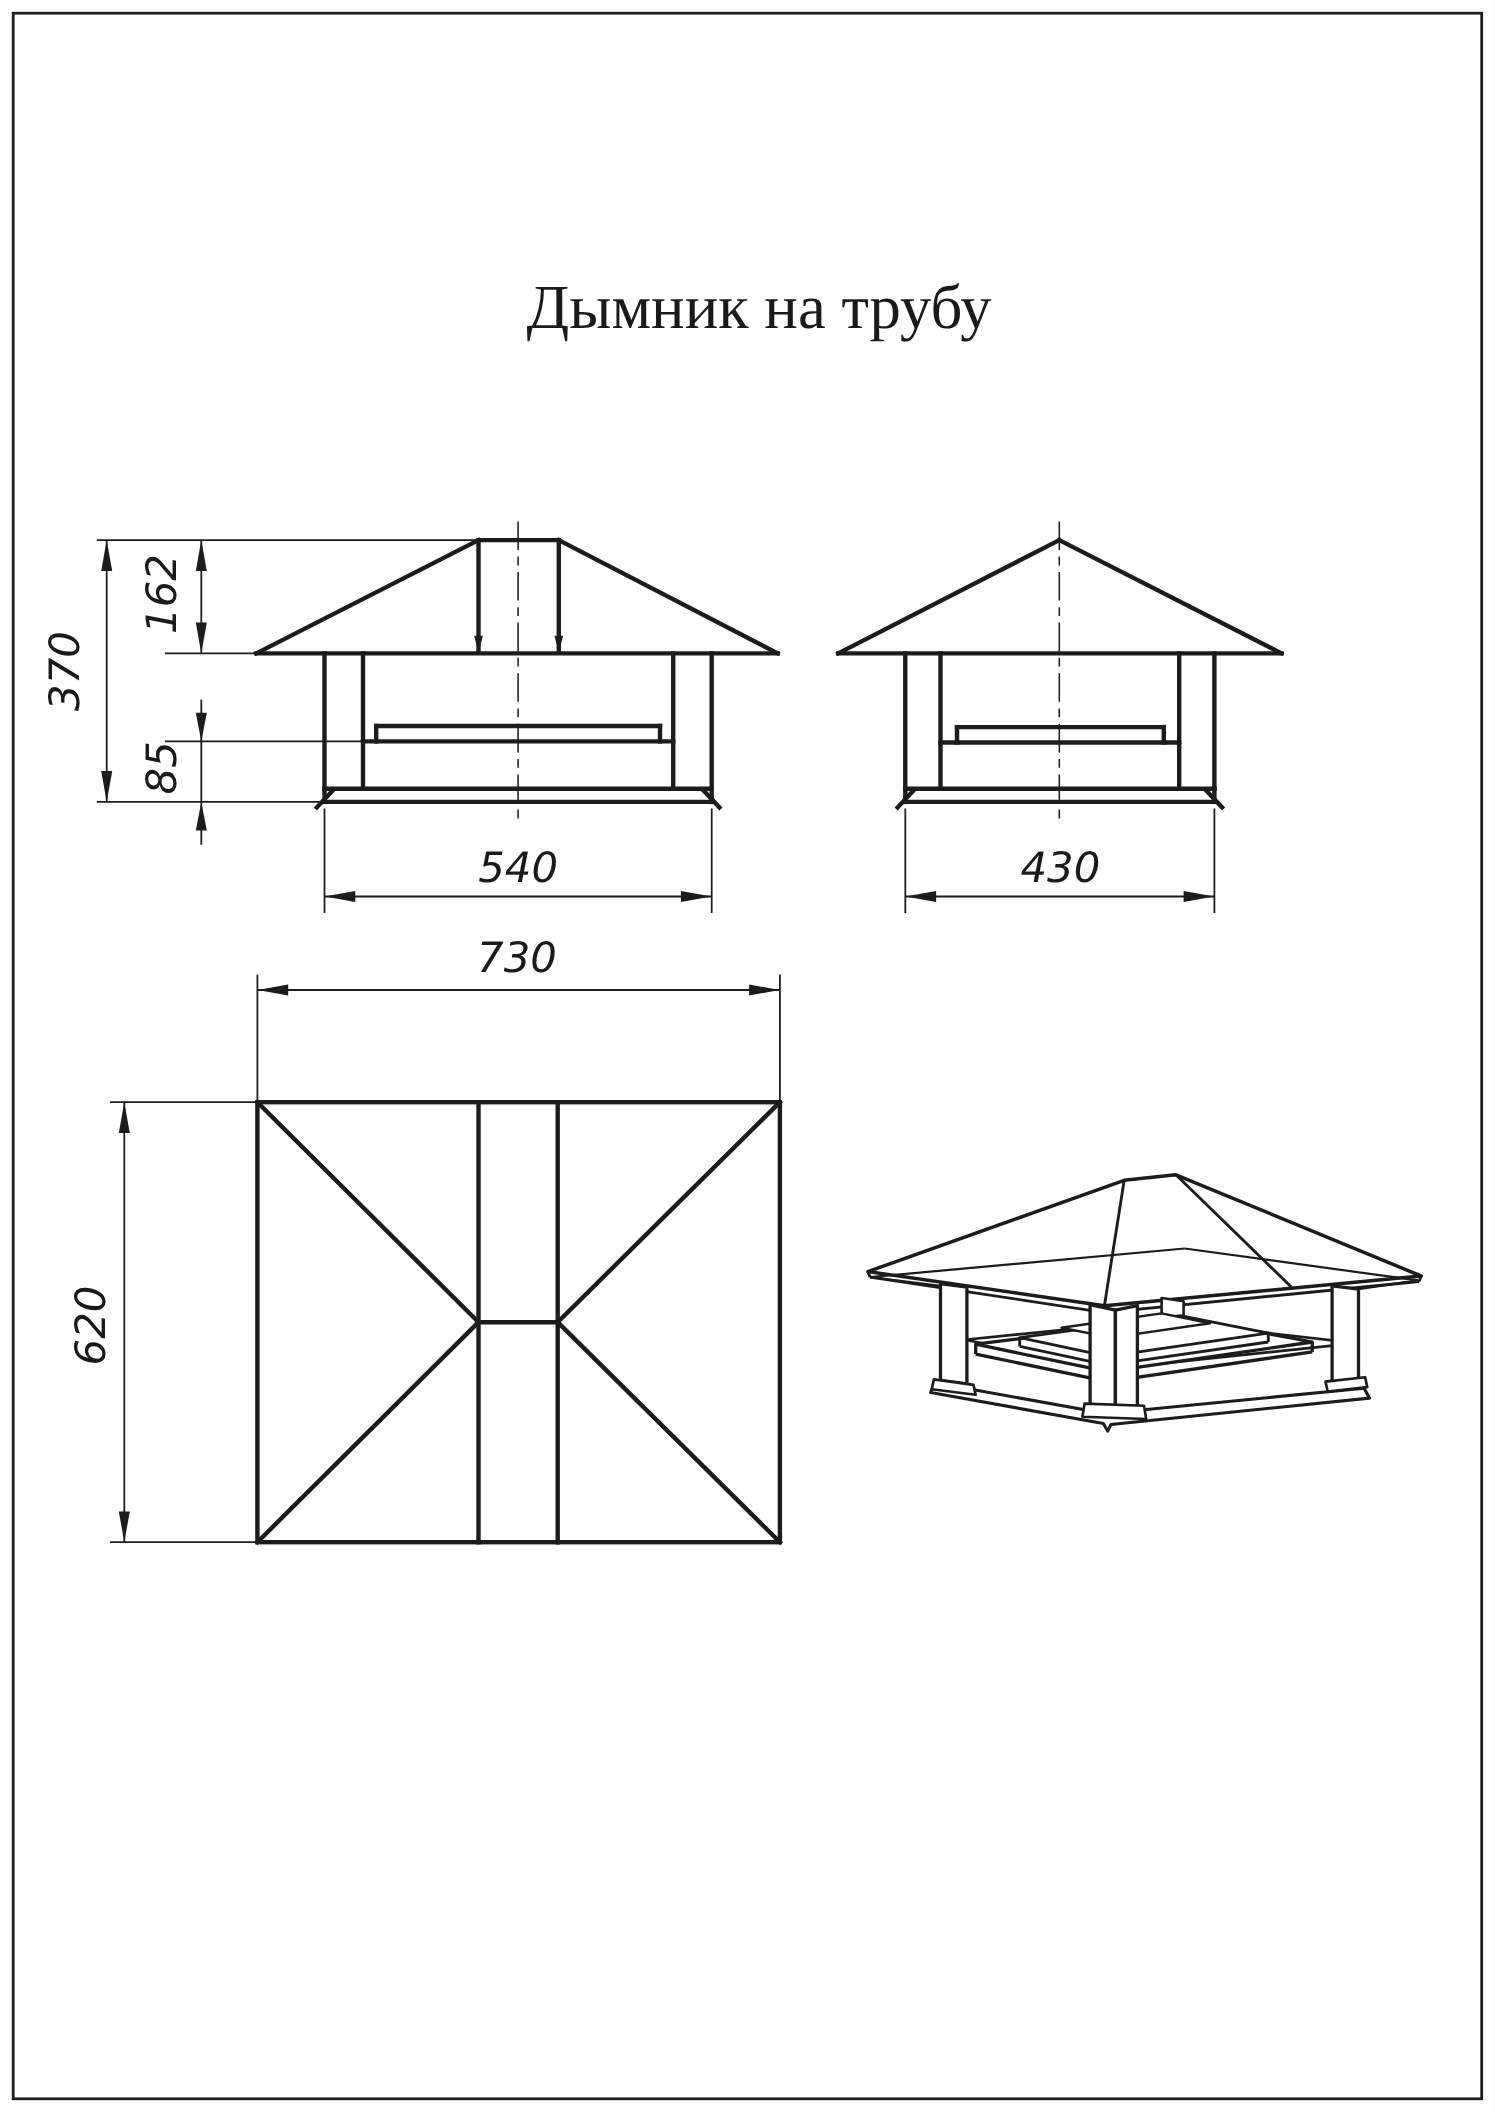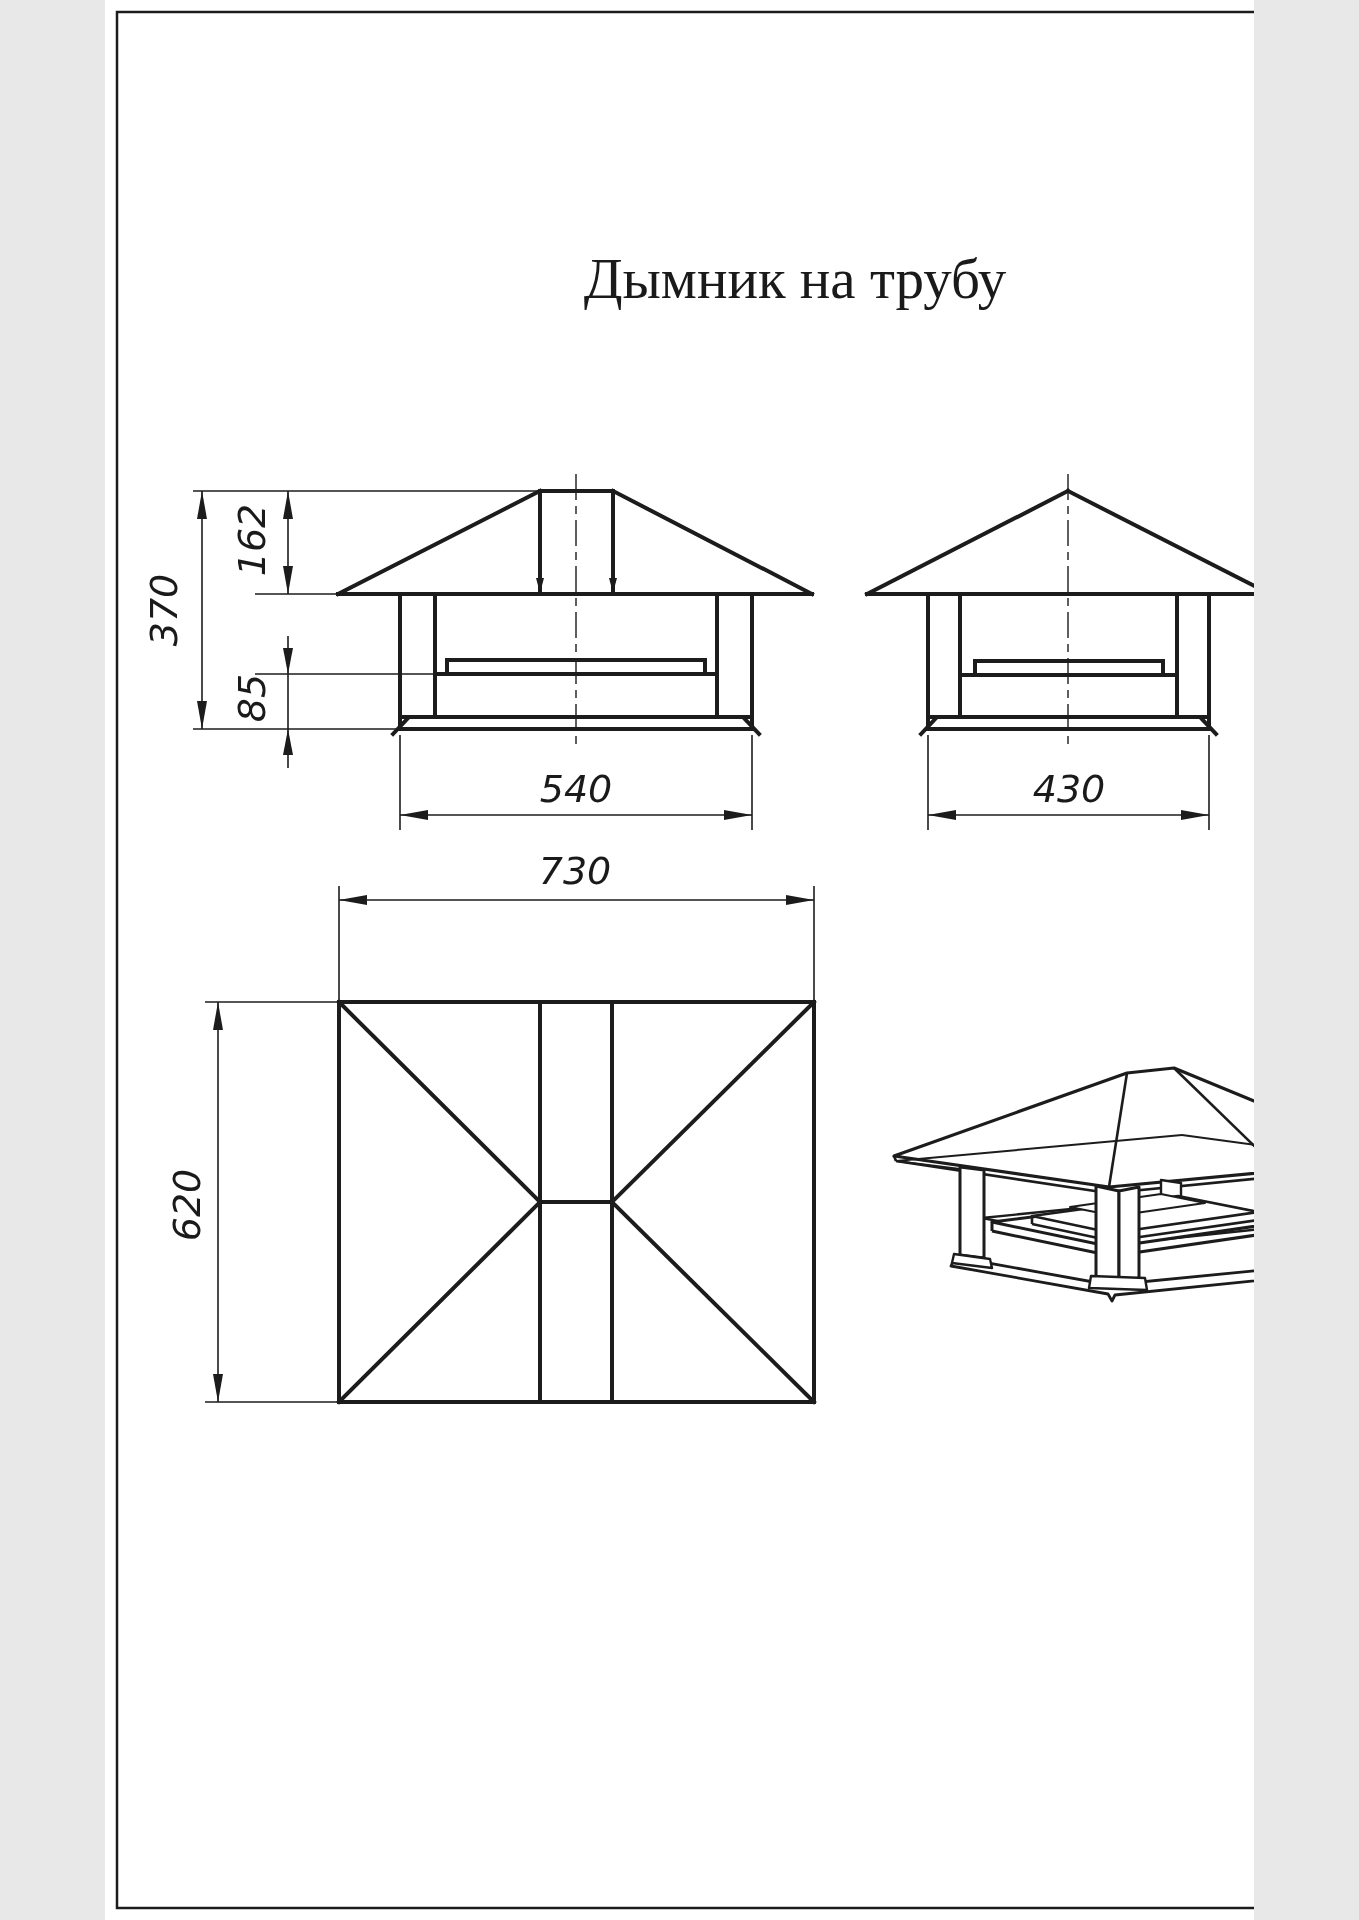--- a/index.html
+++ b/index.html
@@ -1,16 +1,16 @@
 <!DOCTYPE html>
 <html><head>
 <meta charset="utf-8">
 <style>
   html,body{margin:0;padding:0;background:#e8e8e8;}
-  .sheet{position:relative;width:1149px;height:1920px;background:#ffffff;margin:0 auto;
+  .sheet{position:relative;width:1359px;height:1920px;background:#ffffff;margin:0 auto;
          font-family:"Liberation Sans",sans-serif;overflow:hidden;}
   svg{position:absolute;left:0;top:0;}
   .title-text{font-family:"Liberation Serif",serif;font-size:57px;fill:#1a1a1a;}
   .dim-text{font-family:"DejaVu Sans",sans-serif;font-style:italic;font-size:38px;fill:#1a1a1a;}
 </style>
 </head>
 <body>
 
 <div class="sheet">
 <svg width="1359" height="1920" viewBox="0 0 1359 1920">

